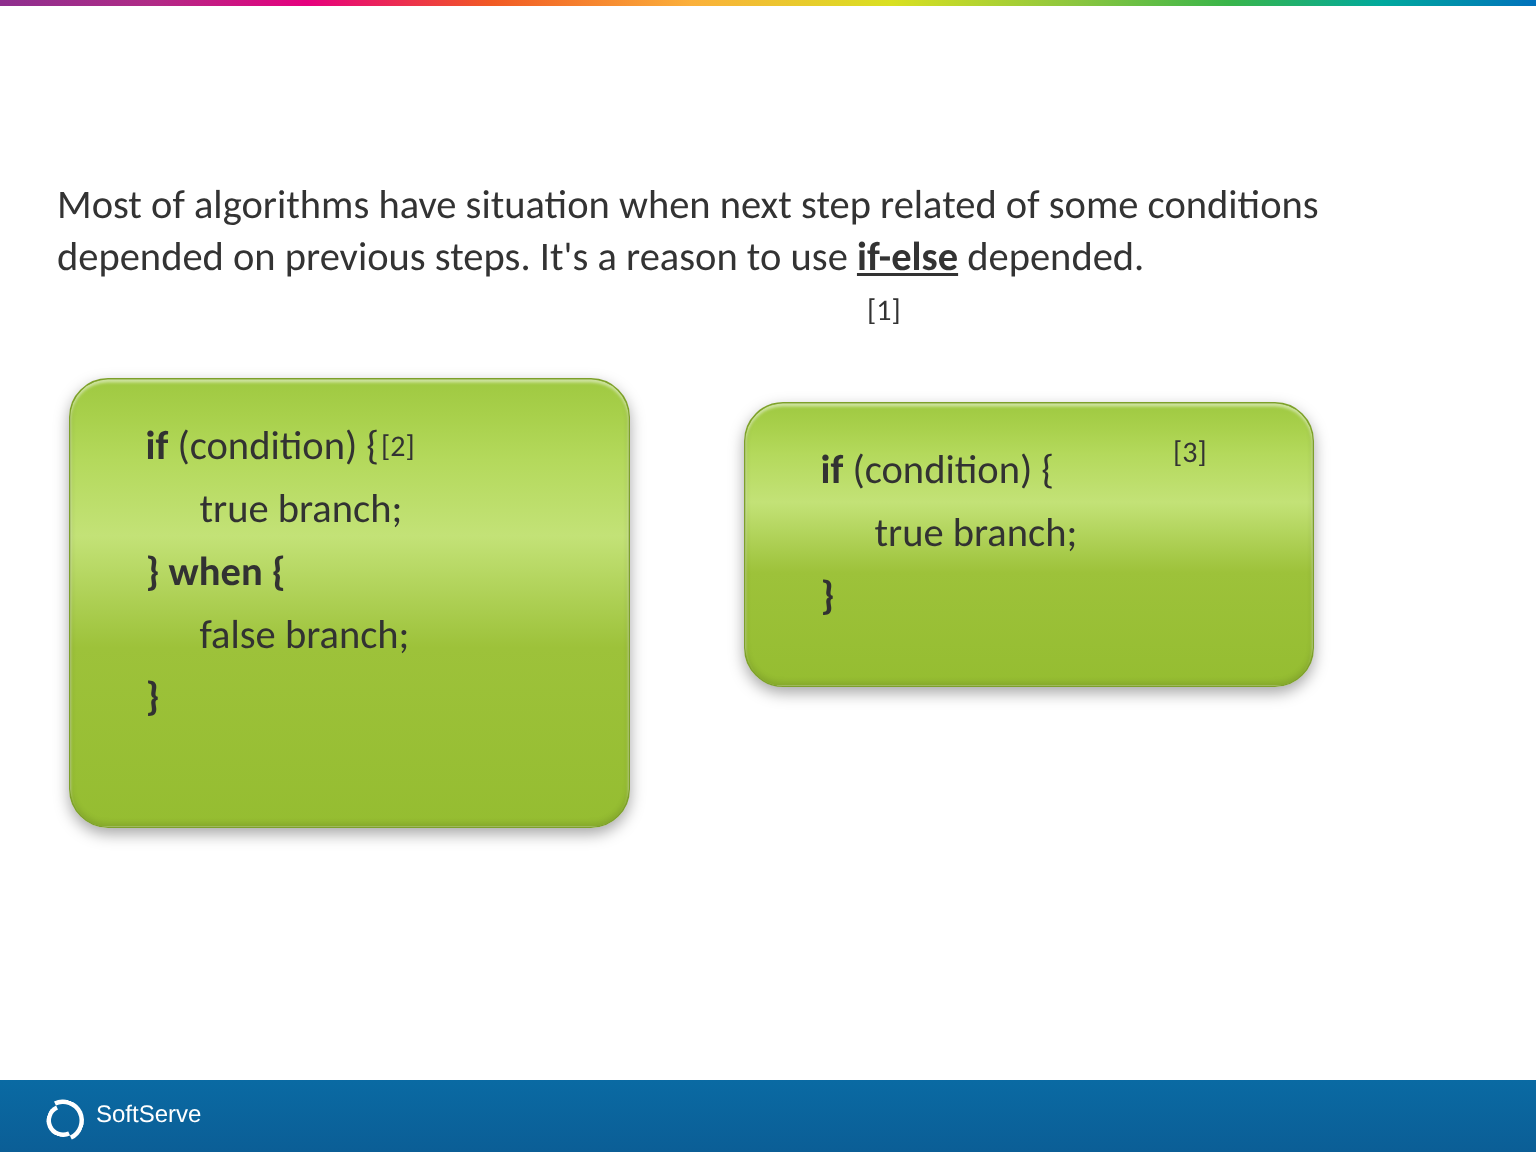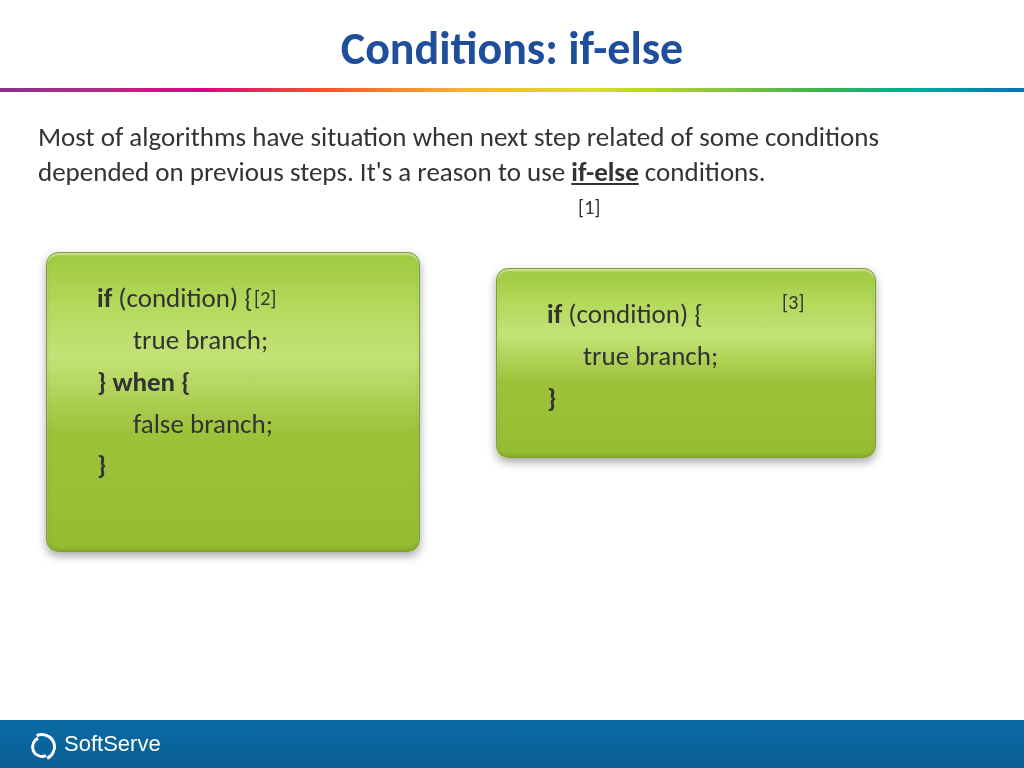--- a/index.html
+++ b/index.html
@@ -36,21 +36,21 @@
   .body-text .bold { font-weight: 700; text-decoration: underline; }
 
   .ref {
     position: absolute;
     font-size: 20px; color: #333; font-family: Calibri, Arial, sans-serif;
   }
   .ref1 { left: 578px; top: 195px; }
 
   .code-panel {
     position: absolute;
-    border-radius: 12px;
+    border-radius: 26px;
     padding: 24px 26px 24px 50px;
     font-size: 27px; color: #323232;
     line-height: 1.55;
     background: linear-gradient(to bottom,
       #9fc941 0%, #a8d04b 8%, #b4d95c 18%, #c3e277 35%,
       #9dc23a 60%, #95bd31 100%);
     box-shadow: 0 4px 10px rgba(0,0,0,0.35),
                 inset 0 2px 2px rgba(255,255,255,0.5),
                 inset 0 -2px 4px rgba(0,0,0,0.12);
     border: 1px solid #7da02a;
@@ -65,21 +65,21 @@
   .ref2 { left: 254px; top: 286px; }
   .ref3 { left: 782px; top: 290px; }
 
   .footer {
     position: absolute; left: 0; bottom: 0; width: 100%; height: 48px;
     background: linear-gradient(to bottom, #0a6aa3 0%, #0b5e96 100%);
     display: flex; align-items: center; padding-left: 28px;
   }
   .footer-logo {
     display: flex; align-items: center;
-    color: #fff; font-size: 22px; font-weight: 600;
+    color: #fff; font-size: 16px; font-weight: 600;
     font-family: "Segoe UI", Arial, sans-serif;
   }
   .footer-logo .mark {
     width: 28px; height: 28px; margin-right: 8px; position: relative;
   }
   .footer-logo .mark::before,
   .footer-logo .mark::after {
     content: ""; position: absolute; border-radius: 50%;
     border: 3px solid #fff;
   }
@@ -94,25 +94,24 @@
     transform: rotate(20deg);
   }
   .footer-logo .soft { font-weight: 400; }
   .footer-logo .serve { font-weight: 400; }
 </style>
 </head>
 <body>
 
 <div class="slide">
 
-  <div class="title">Conditions: if-else</div>
   <div class="rainbow-rule"></div>
 
   <div class="body-text">
-    <span>Most of algorithms have situation when next step related of some conditions depended on previous steps. It's a reason to use </span><span class="bold">if-else</span><span> conditions.</span>
+    <span>Most of algorithms have situation when next step related of some conditions depended on previous steps. It's a reason to use </span><span class="bold">if-else</span><span> depended.</span>
   </div>
 
   <div class="ref ref1">[1]</div>
 
   <div class="code-panel panel-left">
     <div class="code-line"><span class="kw">if</span><span> (condition) {</span></div>
     <div class="code-line"><span class="indent"></span><span>true branch;</span></div>
     <div class="code-line"><span class="kw">}</span><span class="kw"> when </span><span class="kw">{</span></div>
     <div class="code-line"><span class="indent"></span><span>false branch;</span></div>
     <div class="code-line kw">}</div>

